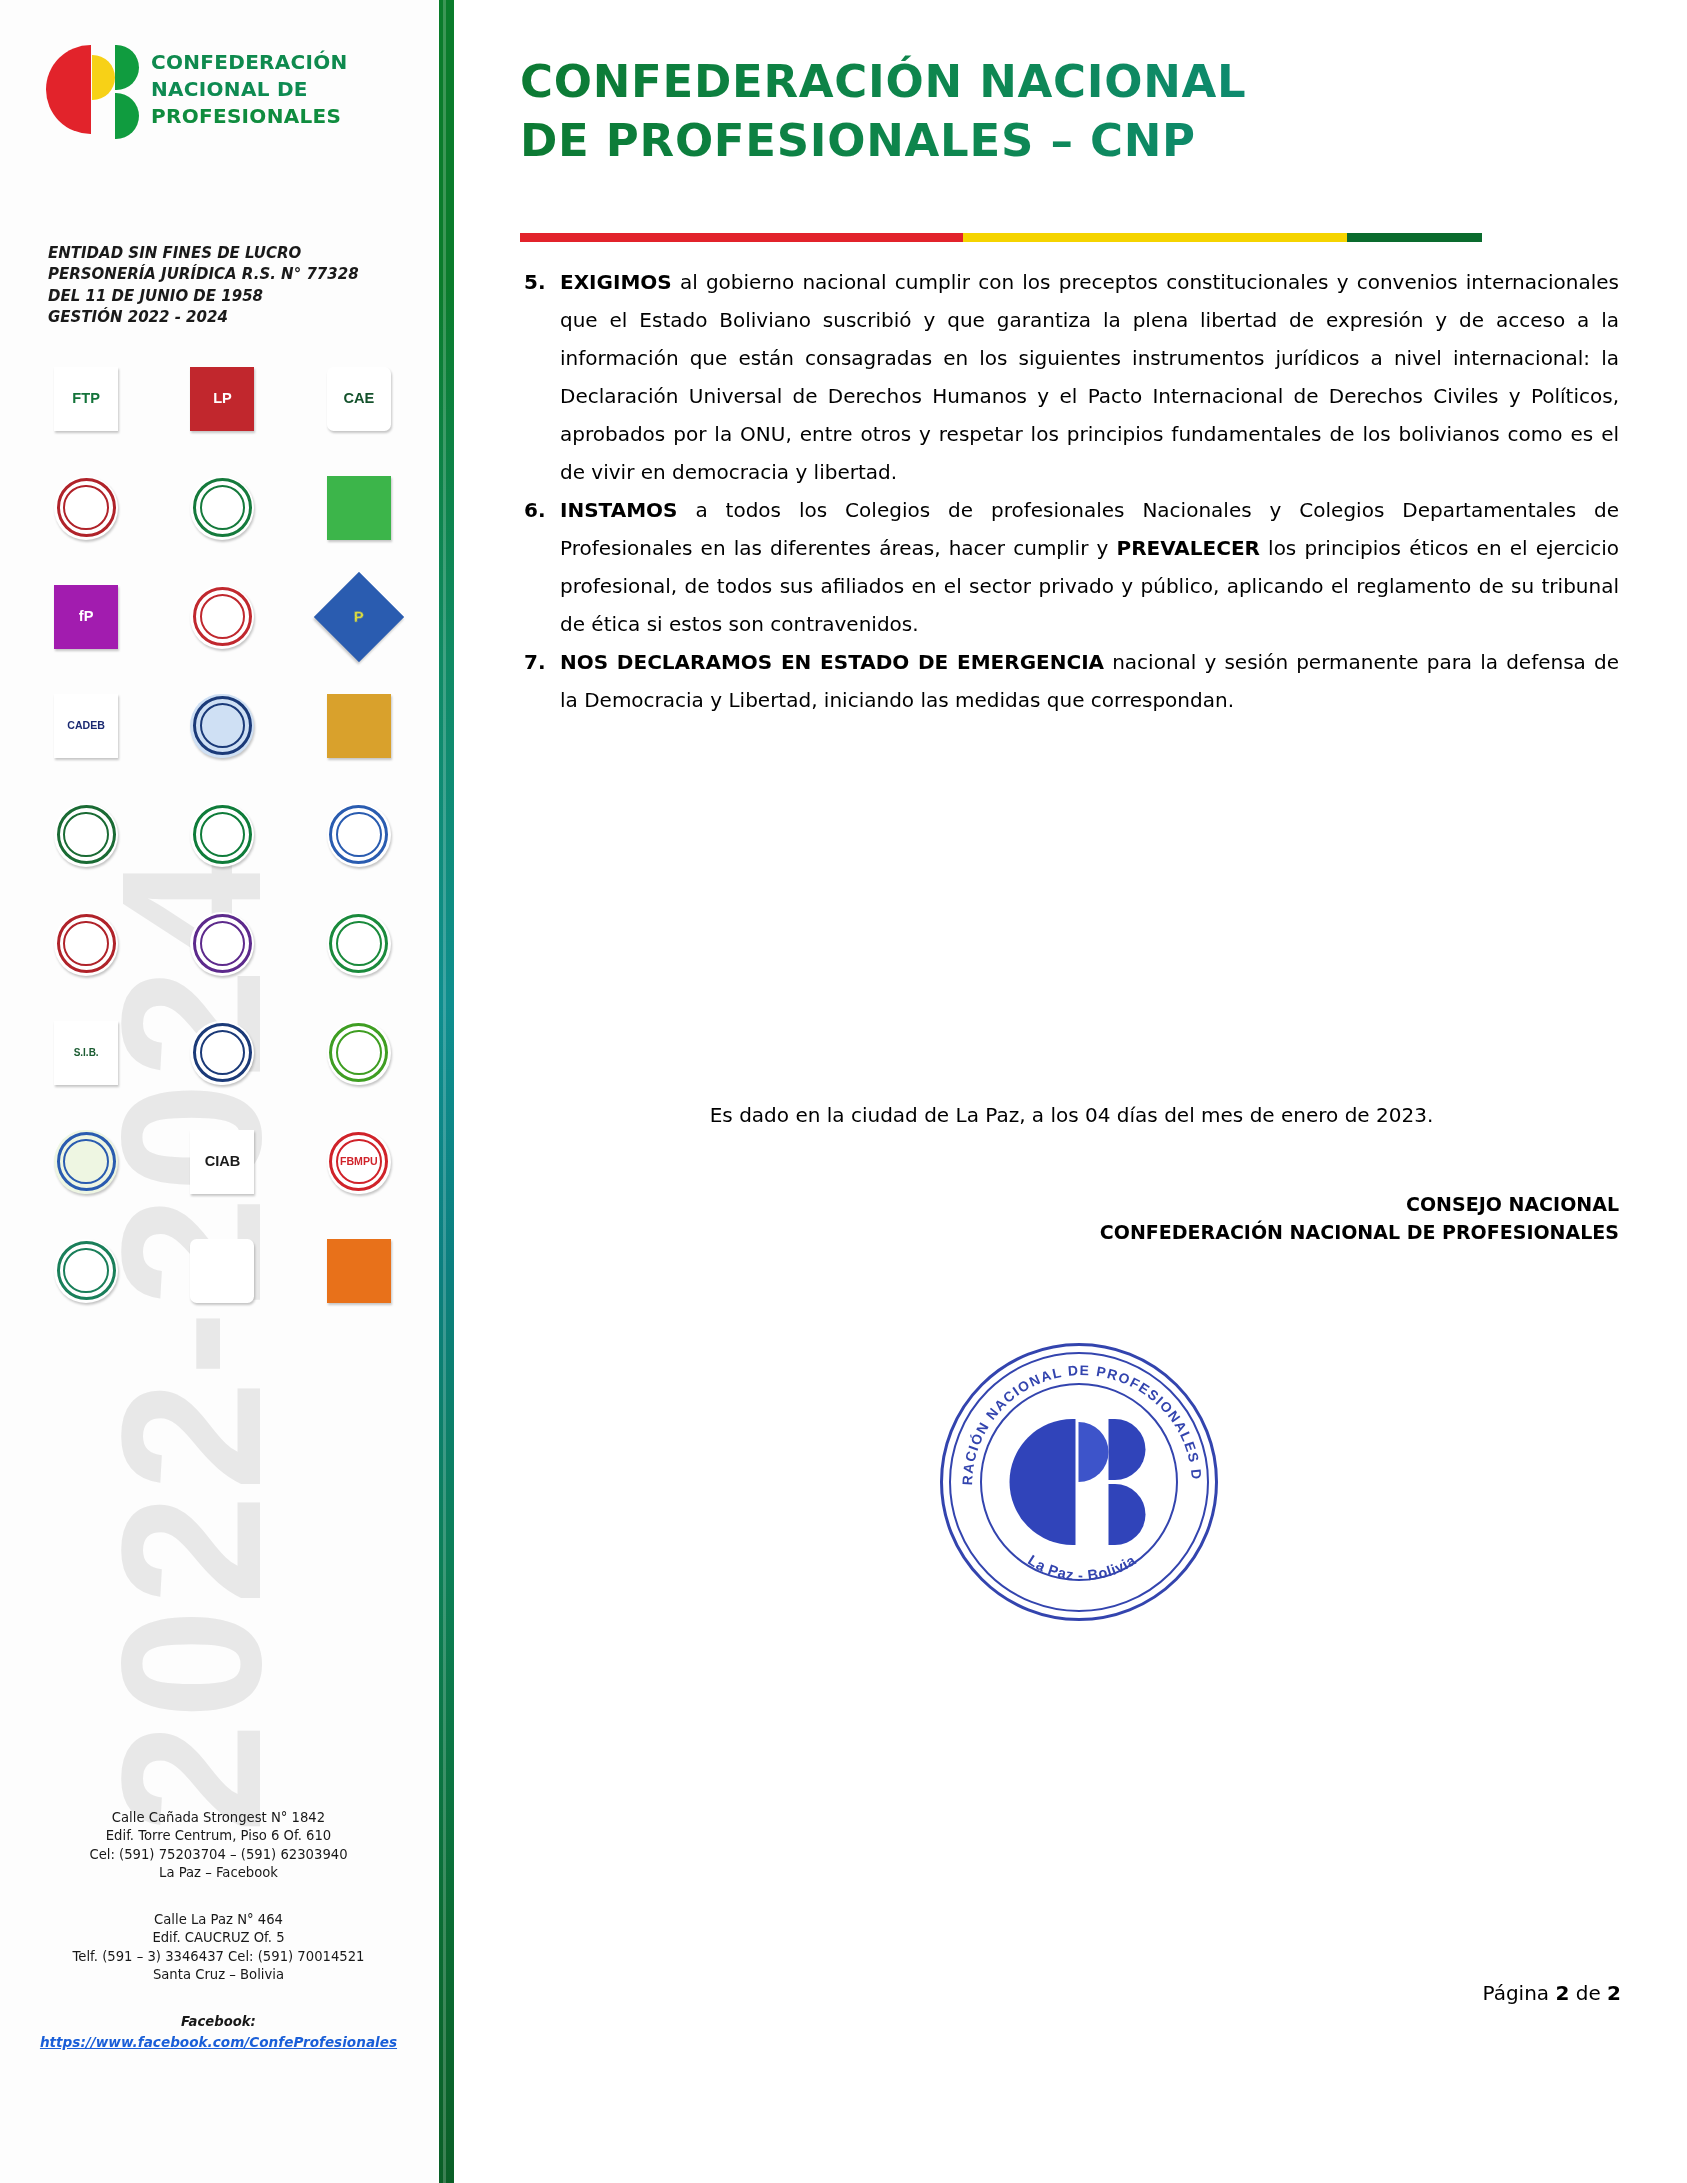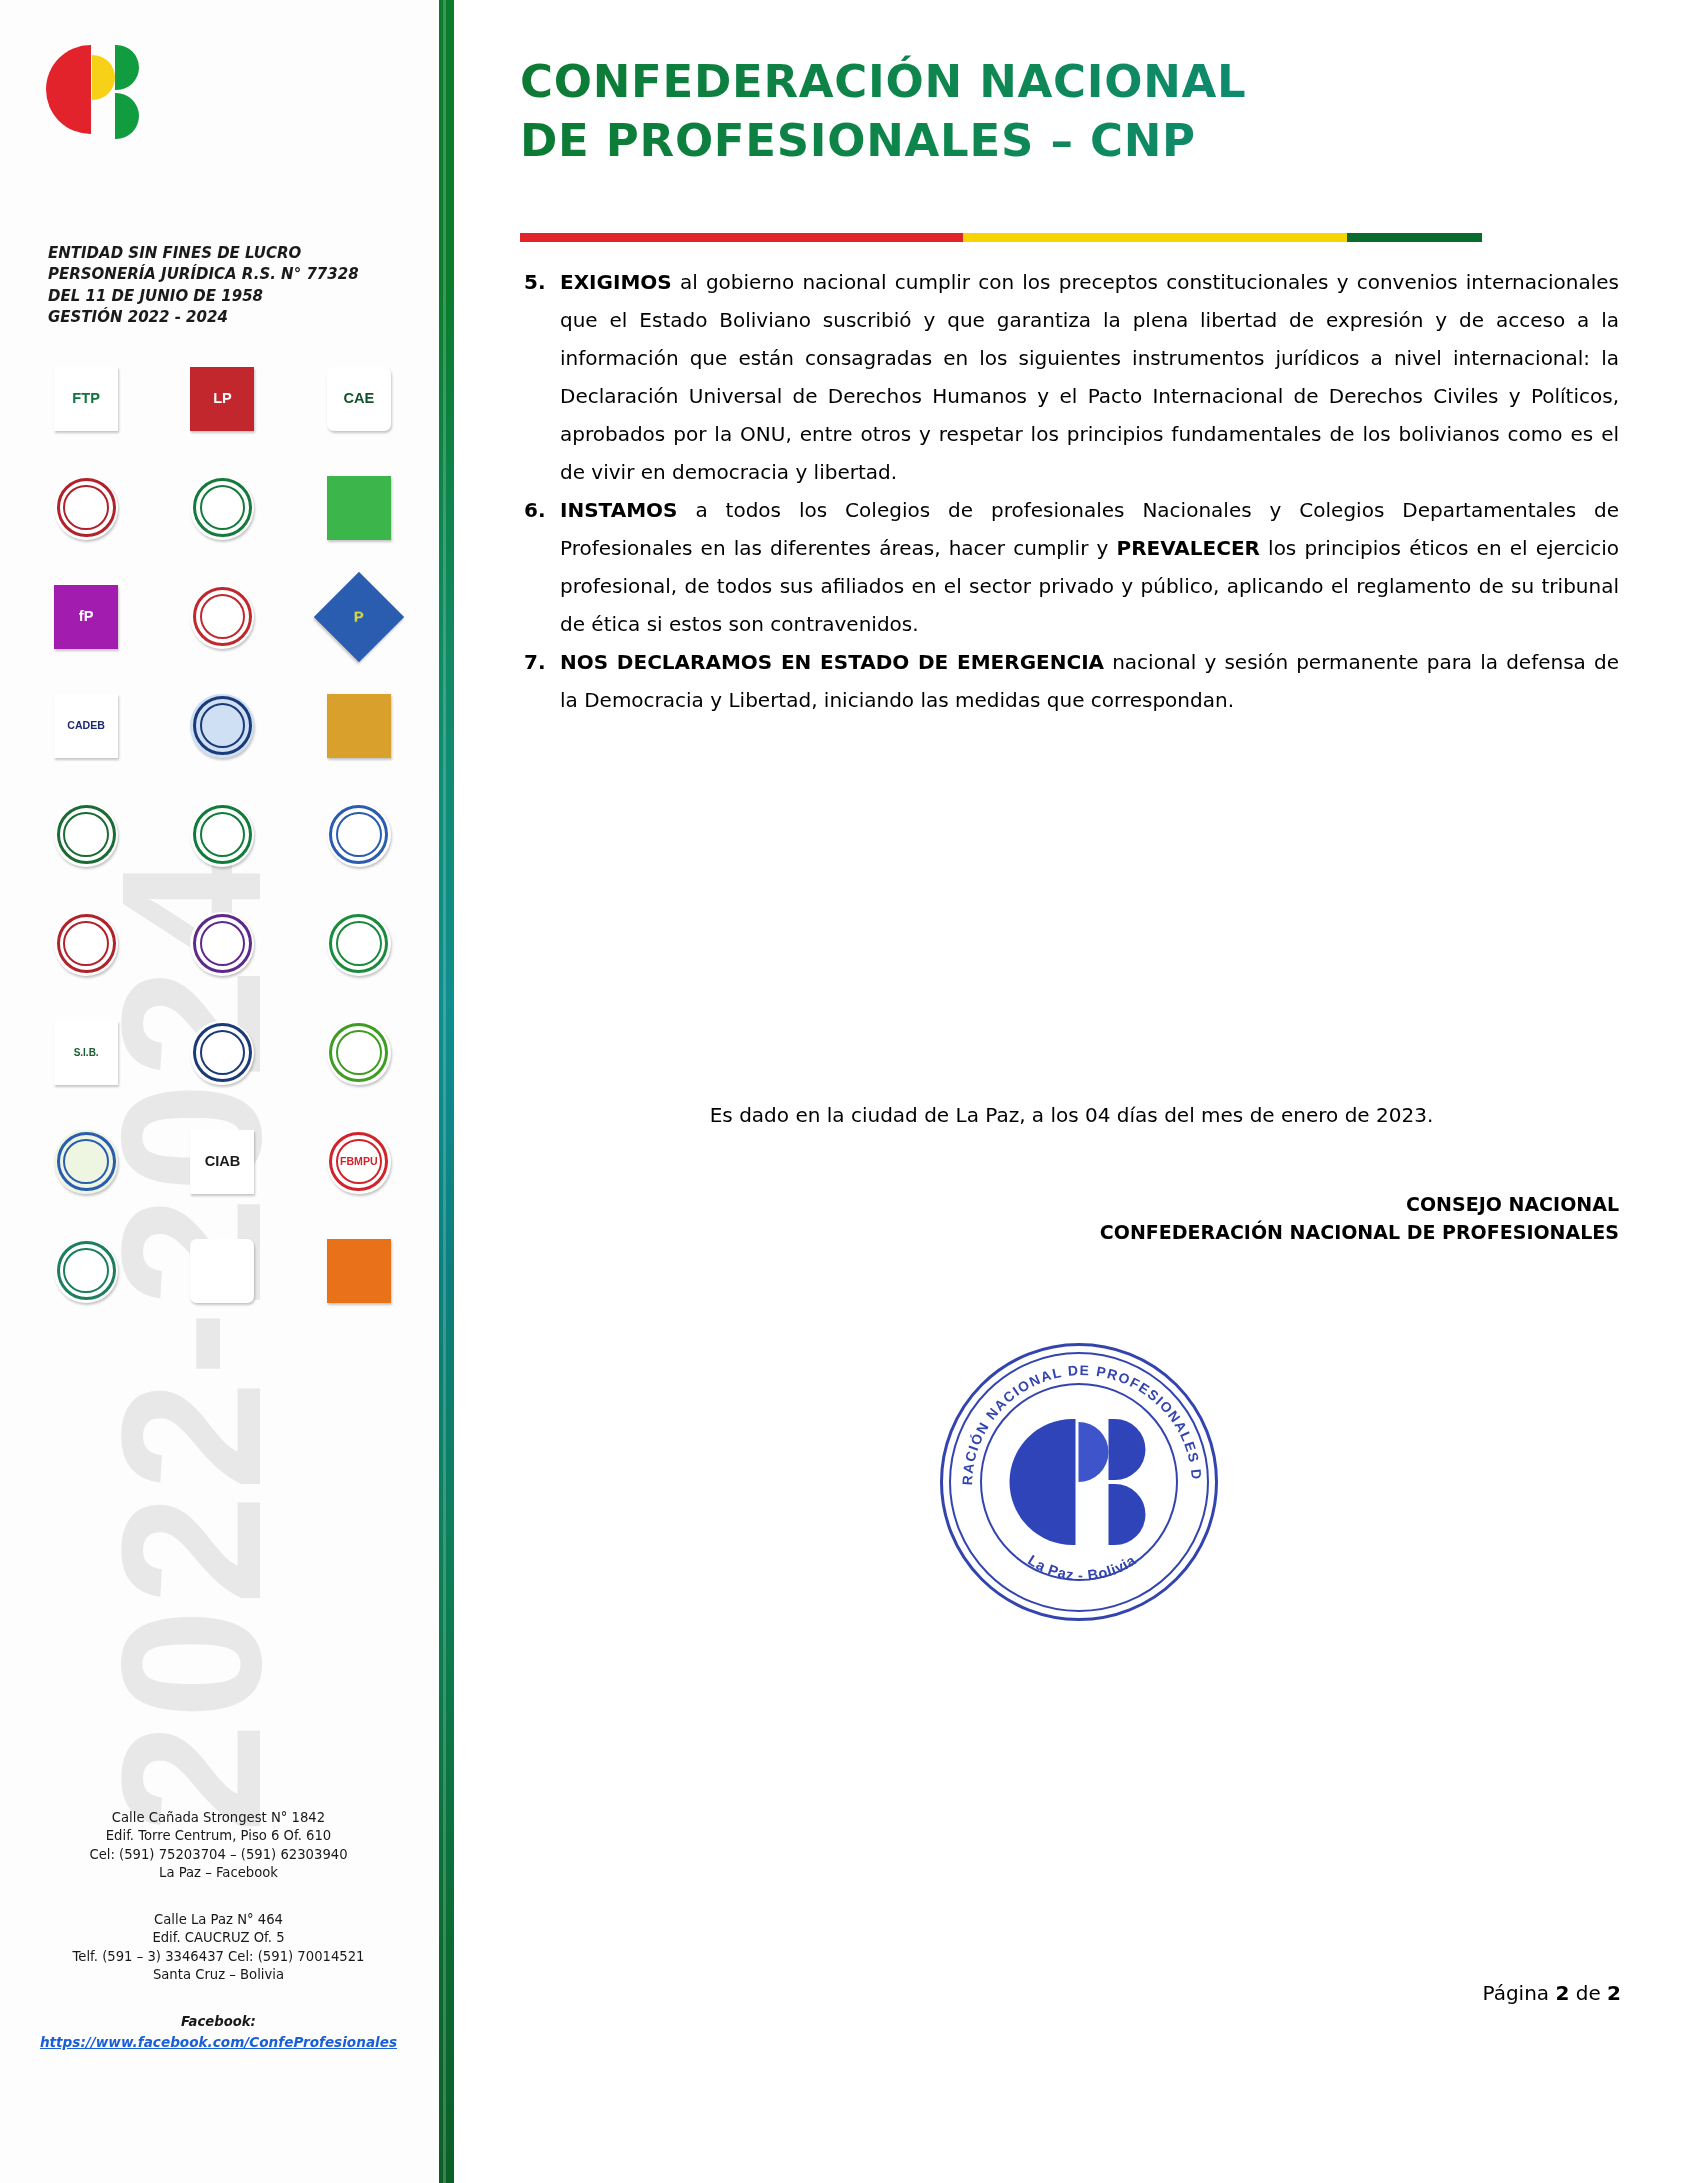--- a/index.html
+++ b/index.html
@@ -431,20 +431,25 @@
 
     <div id="sidebar-watermark">2022-2024</div>
 
     <div id="brand">
       <div id="brand-row">
         <div class="logo-mark">
           <div class="lm-red"></div>
           <div class="lm-yellow"></div>
           <div class="lm-green-top"></div>
           <div class="lm-green-bot"></div>
+        </div>
+        <div id="brand-text">
+          <div>CONFEDERACIÓN</div>
+          <div>NACIONAL DE</div>
+          <div>PROFESIONALES</div>
         </div>
       </div>
     </div>
 
     <div id="legal-block">
       <div>ENTIDAD SIN FINES DE LUCRO</div>
       <div>PERSONERÍA JURÍDICA R.S. N° 77328</div>
       <div>DEL 11 DE JUNIO DE 1958</div>
       <div>GESTIÓN 2022 - 2024</div>
     </div>

